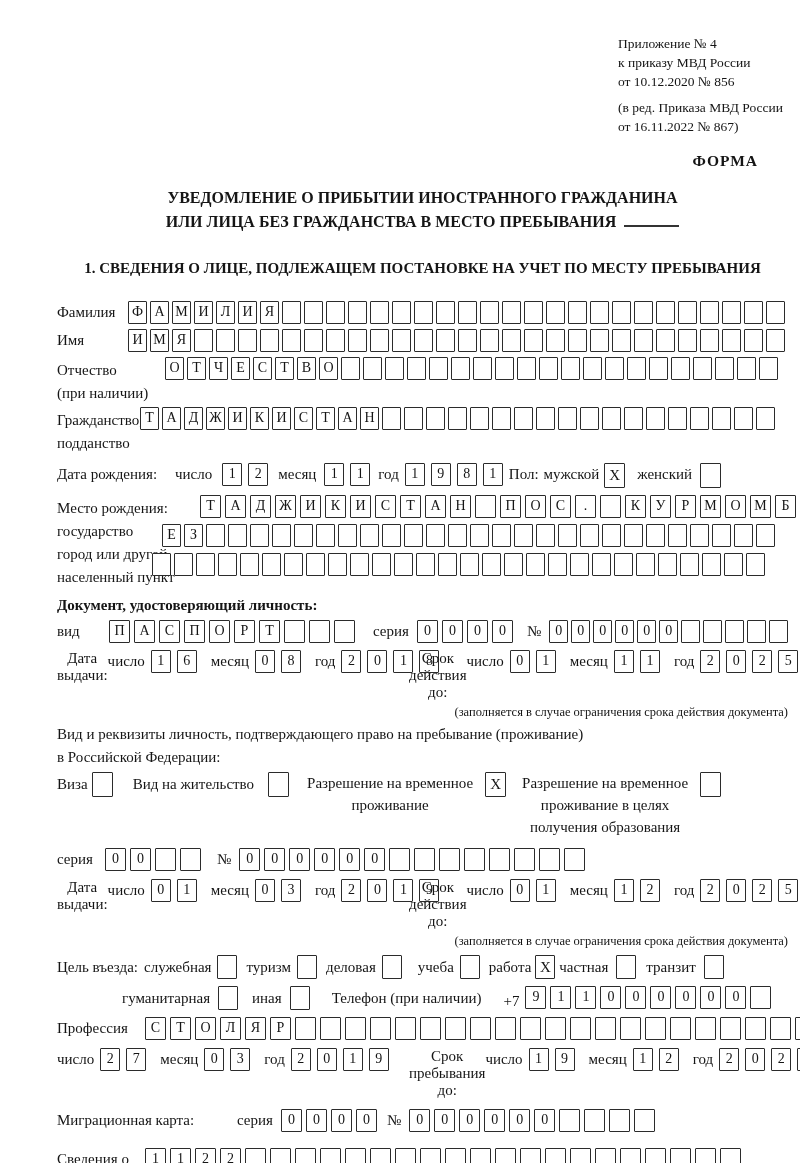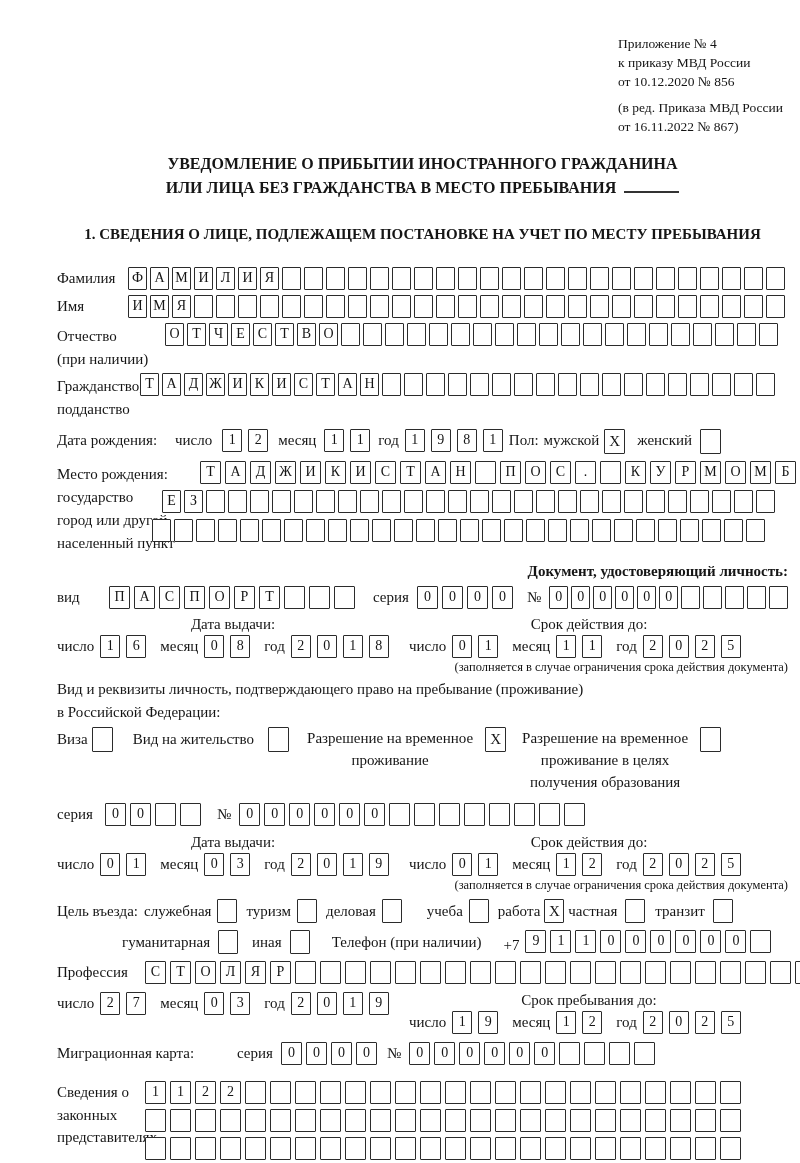--- a/index.html
+++ b/index.html
@@ -20,24 +20,24 @@
   .lbl2{flex:none;line-height:23px;padding-top:2px;}
   .cells{display:flex;flex:none;flex-wrap:nowrap;}
   .cell{flex:none;width:19px;height:23px;border:1.5px solid #2b2b2b;margin-right:3px;
         text-align:center;font-size:14px;line-height:20px;border-radius:1px;background:#fff;box-sizing:border-box;}
   .wide .cell{width:21px;margin-right:4px;}
   .date .cell{width:20px;margin-right:6px;}
   .cb{flex:none;display:inline-block;width:21px;height:25px;border:1.5px solid #2b2b2b;text-align:center;
       font-size:15px;line-height:22px;border-radius:1px;box-sizing:border-box;}
   .cb.sm{width:20px;height:24px;}
   .note{font-size:12.5px;}
-  .doc-heading{text-align:right;font-weight:bold;margin:8px 0 6px 0;}
+  .doc-heading{text-align:left;font-weight:bold;margin:8px 0 6px 0;}
   
   .dates{display:flex;margin-bottom:2px;}
-  .dcol{display:flex;flex-direction:column;}
+  .dcol{display:flex;flex-direction:row;}
   .dcol .dtitle{text-align:center;margin-bottom:2px;}
   .dline{display:flex;align-items:flex-start;}
   .dline .lbl{padding-top:3px;margin-right:6px;}
   .dline .cells{margin-right:8px;}
   .note-row{display:flex;justify-content:flex-end;margin-bottom:6px;}
   
   .visa-row{margin-top:4px;margin-bottom:10px;}
   .opt-lines{text-align:center;line-height:22px;}
   
   .p-item{display:flex;align-items:flex-start;}
@@ -53,20 +53,21 @@
 <div class="page">
 
   <div class="appendix">
     <div>Приложение № 4</div>
     <div>к приказу МВД России</div>
     <div>от 10.12.2020 № 856</div>
     <div class="gap">(в ред. Приказа МВД России</div>
     <div>от 16.11.2022 № 867)</div>
   </div>
 
+  <div class="forma">ФОРМА</div>
 
   <div class="title">
     <div>УВЕДОМЛЕНИЕ О ПРИБЫТИИ ИНОСТРАННОГО ГРАЖДАНИНА</div>
     <div>
       <span>ИЛИ ЛИЦА БЕЗ ГРАЖДАНСТВА В МЕСТО ПРЕБЫВАНИЯ</span><span class="blank-line"></span>
     </div>
   </div>
 
   <div class="section">1. СВЕДЕНИЯ О ЛИЦЕ, ПОДЛЕЖАЩЕМ ПОСТАНОВКЕ НА УЧЕТ ПО МЕСТУ ПРЕБЫВАНИЯ</div>
 
@@ -536,21 +537,21 @@
         <span class="cb sm" style="margin-left:6px"></span>
         </span>
       <span class="p-item" style="margin-left:9px">
         <span class="lbl">туризм</span>
         <span class="cb sm" style="margin-left:6px"></span>
         </span>
       <span class="p-item" style="margin-left:9px">
         <span class="lbl">деловая</span>
         <span class="cb sm" style="margin-left:6px"></span>
         </span>
-      <span class="p-item" style="margin-left:25px">
+      <span class="p-item" style="margin-left:16px">
         <span class="lbl">учеба</span>
         <span class="cb sm" style="margin-left:6px"></span>
         </span>
       <span class="p-item" style="margin-left:9px">
         <span class="lbl">работа</span>
         <span class="cb sm" style="margin-left:4px">X</span>
         </span>
       <span class="p-item" style="margin-left:4px">
         <span class="lbl">частная</span>
         <span class="cb sm" style="margin-left:8px"></span>

